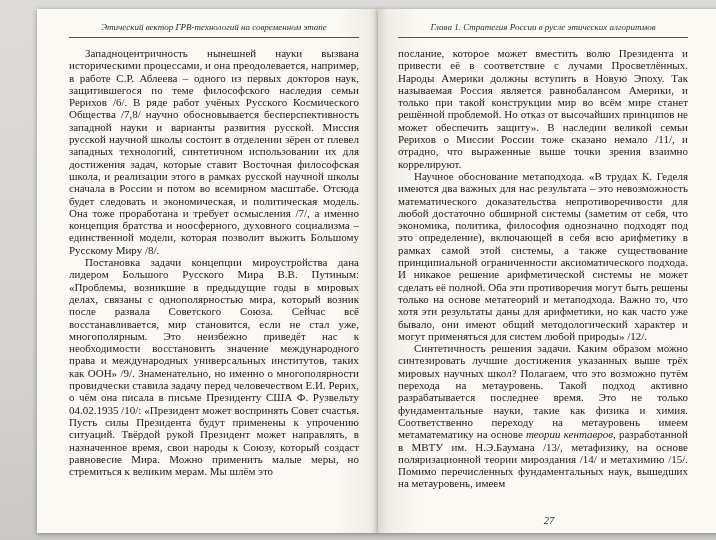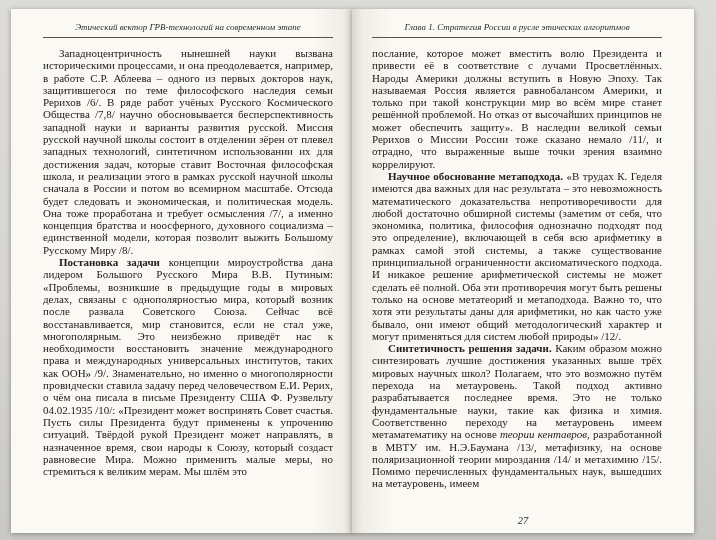--- a/index.html
+++ b/index.html
@@ -11,20 +11,21 @@
   }
   .spread{
     position:relative;width:716px;height:540px;
     background:linear-gradient(#dddcd8 0%,#d6d5d1 55%,#c9c8c4 100%);
     overflow:hidden;
   }
   .page{
     position:absolute;top:9px;width:342px;height:524px;
     background:#faf9f4;
     box-shadow:0 1px 5px rgba(0,0,0,0.35);
+    margin-left:26px;
   }
   .page.left{
     left:11px;
     background:linear-gradient(to right,#faf9f4 0%,#faf9f4 88%,#efede6 97%,#dad7ce 100%);
   }
   .page.right{
     left:352px;
     background:linear-gradient(to left,#faf9f4 0%,#faf9f4 88%,#efede6 97%,#dad7ce 100%);
   }
   .page-inner{position:absolute;top:13px;left:0;right:0;bottom:0;}
@@ -38,21 +39,21 @@
     margin-bottom:9px;
     white-space:nowrap;overflow:hidden;
   }
   .body-text{
     font-size:11px;line-height:12.3px;
     text-align:justify;color:#24211d;
     height:468px;overflow:hidden;
   }
   .body-text p{margin:0;text-indent:16px;}
   .body-text p.noindent{text-indent:0;}
-  .body-text b{font-weight:bold;}
+  .body-text b{font-weight:normal;}
   .body-text i{}
   .pagenum{
     position:absolute;bottom:7px;left:0;right:0;
     text-align:center;font-size:10.5px;font-style:italic;color:#2b2a27;
   }
 </style>
 </head>
 <body>
 
 <div class="spread">

